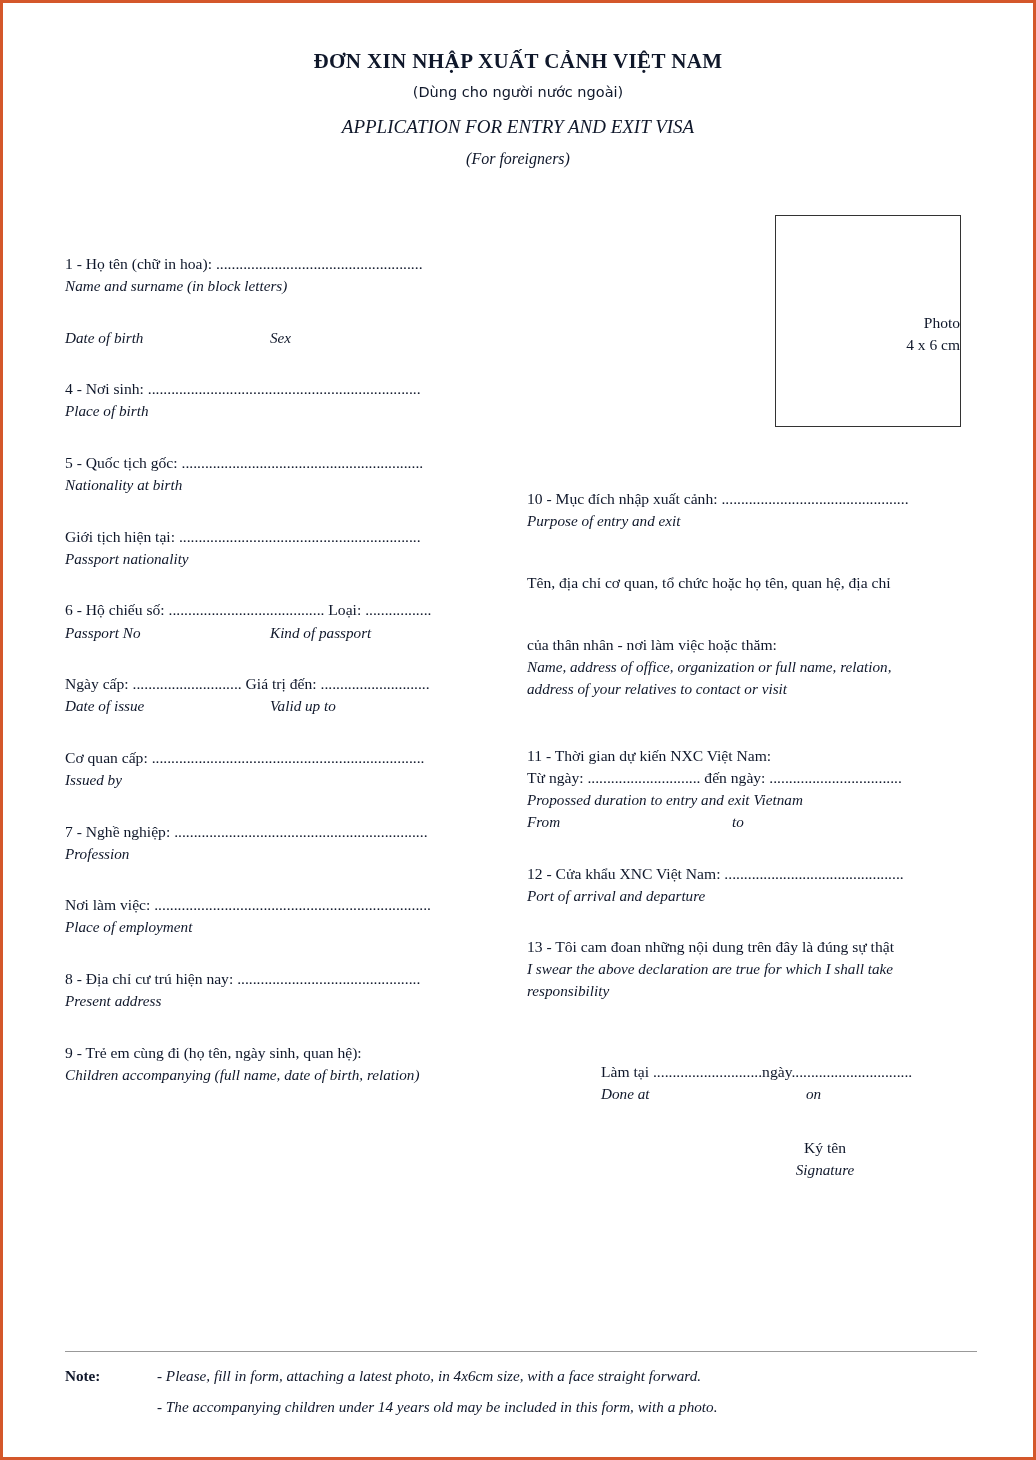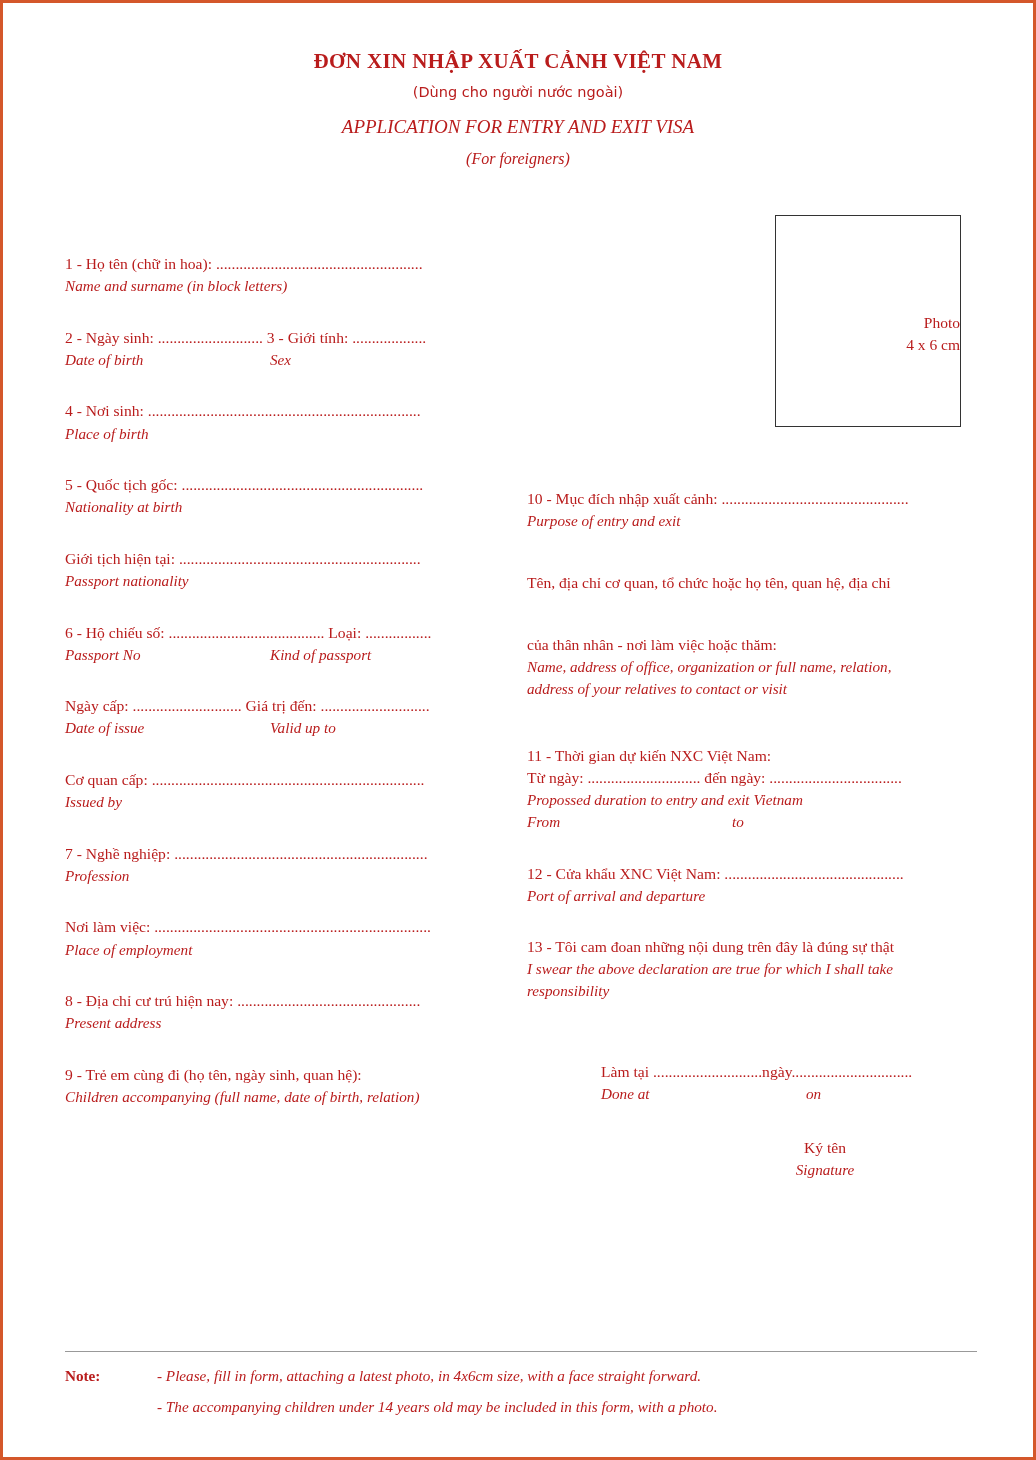--- a/index.html
+++ b/index.html
@@ -9,21 +9,21 @@
   }
   .page {
     position: relative;
     width: 1036px;
     height: 1460px;
     margin: 0 auto;
     background: #ffffff;
     box-sizing: border-box;
     border: 3px solid #d4572a;
     font-family: "Liberation Serif", serif;
-    color: #b91c1c;
+    color: #0f172a;
     overflow: hidden;
   }
   .inner {
     position: absolute;
     left: 0; top: 0; right: 0; bottom: 0;
     background: #fff;
   }
 
   
   .header {
@@ -170,21 +170,20 @@
     </div>
 
     <div class="col-left">
 
       <div class="fld gap-lg">
         <div class="vi">1 - Họ tên (chữ in hoa): .....................................................</div>
         <div class="en">Name and surname (in block letters)</div>
       </div>
 
       <div class="fld gap-lg">
-        <div class="vi">2 - Ngày sinh: ........................... 3 - Giới tính: ...................</div>
         <div class="en two-col">
           <span>Date of birth</span>
           <span>Sex</span>
         </div>
       </div>
 
       <div class="fld gap-lg">
         <div class="vi">4 - Nơi sinh: ......................................................................</div>
         <div class="en">Place of birth</div>
       </div>

